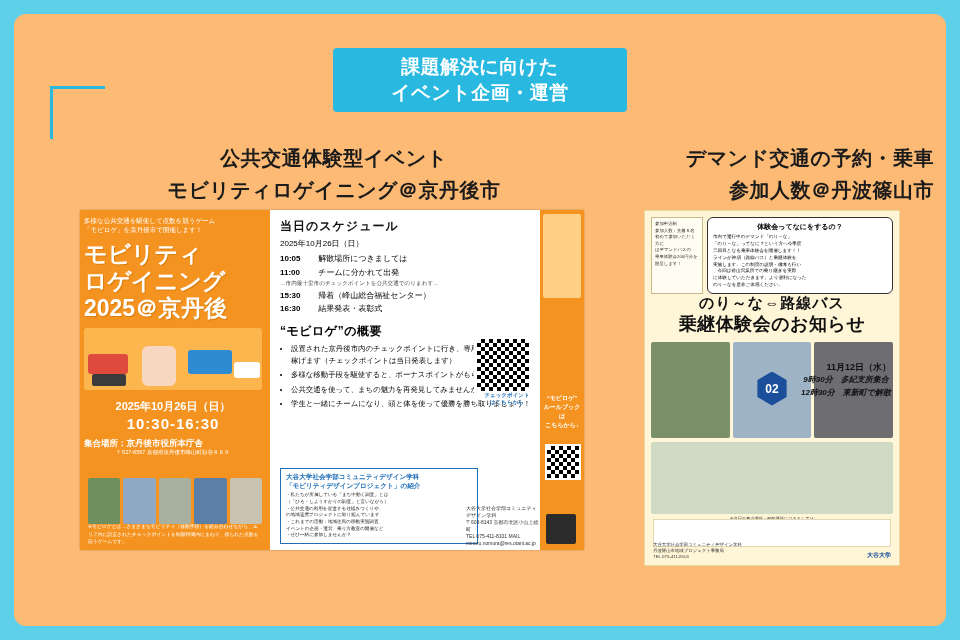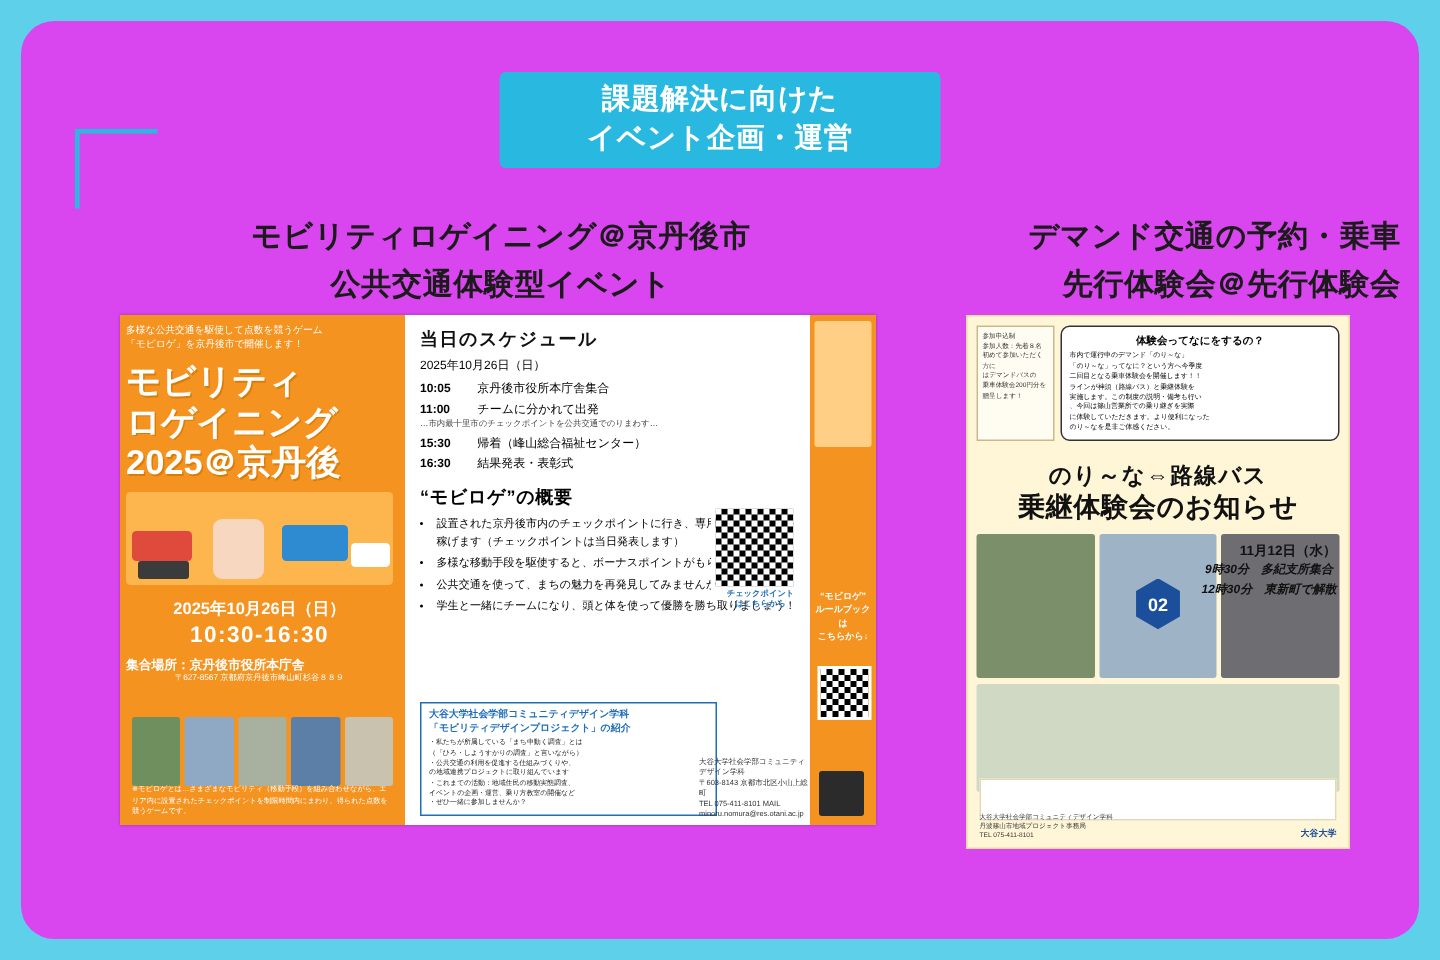--- a/index.html
+++ b/index.html
@@ -4,21 +4,21 @@
 <style>
   html,body{margin:0;padding:0;}
   body{
     width:960px;height:640px;
     background:#5fd0ea;
     font-family:"Liberation Sans","DejaVu Sans",sans-serif;
     overflow:hidden;
   }
   .slide{
     position:absolute;left:14px;top:14px;width:932px;height:612px;
-    background:#d946ef;border-radius:22px;
+    background:#fdba74;border-radius:12px;
   }
   
   .banner{
     position:absolute;left:319px;top:34px;width:294px;height:64px;
     background:#29b9e0;border-radius:4px;
     display:flex;flex-direction:column;align-items:center;justify-content:center;
     color:#ffffff;font-weight:bold;font-size:19px;line-height:1.35;
     letter-spacing:.5px;
   }
   .corner{
@@ -102,21 +102,21 @@
     width:52px;border:1px solid #c9b98a;background:#fffdf2;font-size:4.4px;line-height:1.5;
     padding:3px;box-sizing:border-box;color:#333;
   }
   .fr-bubble{
     flex:1;border:1.4px solid #333;border-radius:6px;background:#ffffff;
     padding:4px 5px;box-sizing:border-box;position:relative;
   }
   .fr-bubble .bq{font-size:7px;font-weight:bold;text-align:center;margin-bottom:2px;}
   .fr-bubble .bb{font-size:4.6px;line-height:1.5;}
   .fr-title{
-    margin-top:14px;text-align:center;font-weight:bold;color:#111;
+    margin-top:0;text-align:center;font-weight:bold;color:#111;
   }
   .fr-title .l1{font-size:15px;letter-spacing:1px;}
   .fr-title .l2{font-size:18px;letter-spacing:.5px;line-height:1.3;}
   .fr-photos{margin-top:5px;height:96px;display:flex;gap:3px;position:relative;}
   .fr-photos .p{flex:1;border-radius:2px;}
   .hexbadge{
     position:absolute;left:50%;top:30px;transform:translateX(-50%);
     width:34px;height:34px;background:#1b4f9c;color:#fff;font-size:12px;font-weight:bold;
     display:flex;align-items:center;justify-content:center;
     clip-path:polygon(50% 0,93% 25%,93% 75%,50% 100%,7% 75%,7% 25%);
@@ -143,27 +143,27 @@
 <div class="slide">
 
   <div class="corner"></div>
 
   <div class="banner">
     <span>課題解決に向けた</span>
     <span>イベント企画・運営</span>
   </div>
 
   <div class="col-title left">
+    <div>公共交通体験型イベント</div>
     <div>モビリティロゲイニング＠京丹後市</div>
-    <div>公共交通体験型イベント</div>
   </div>
 
   <div class="col-title right">
     <div>デマンド交通の予約・乗車</div>
-    <div>先行体験会＠先行体験会</div>
+    <div>参加人数＠丹波篠山市</div>
   </div>
 
   <div class="flyer-left">
 
     <div class="fl-orange">
       <div class="lead" style="white-space:pre-line">多様な公共交通を駆使して点数を競うゲーム
 「モビロゲ」を京丹後市で開催します！</div>
       <div class="big">
         <div>モビリティ</div>
         <div>ロゲイニング</div>
@@ -193,21 +193,21 @@
 
       <div class="note" style="white-space:pre-line">※モビロゲとは…さまざまなモビリティ（移動手段）を組み合わせながら、エリア内に設置されたチェックポイントを制限時間内にまわり、得られた点数を競うゲームです。</div>
     </div>
 
     <div class="fl-white">
       <div class="sched-h">当日のスケジュール</div>
       <div class="sched-date">2025年10月26日（日）</div>
 
       <div class="sched-row">
         <b>10:05</b>
-        <span>京丹後市役所本庁舎集合</span>
+        <span>解散場所につきましては</span>
       </div>
       <div class="sched-row">
         <b>11:00</b>
         <span>チームに分かれて出発</span>
       </div>
       <div class="sched-row" style="font-size:5.6px;color:#444">
         <span>…市内最十里市のチェックポイントを公共交通でのりまわす…</span>
       </div>
       <div class="sched-row">
         <b>15:30</b>

